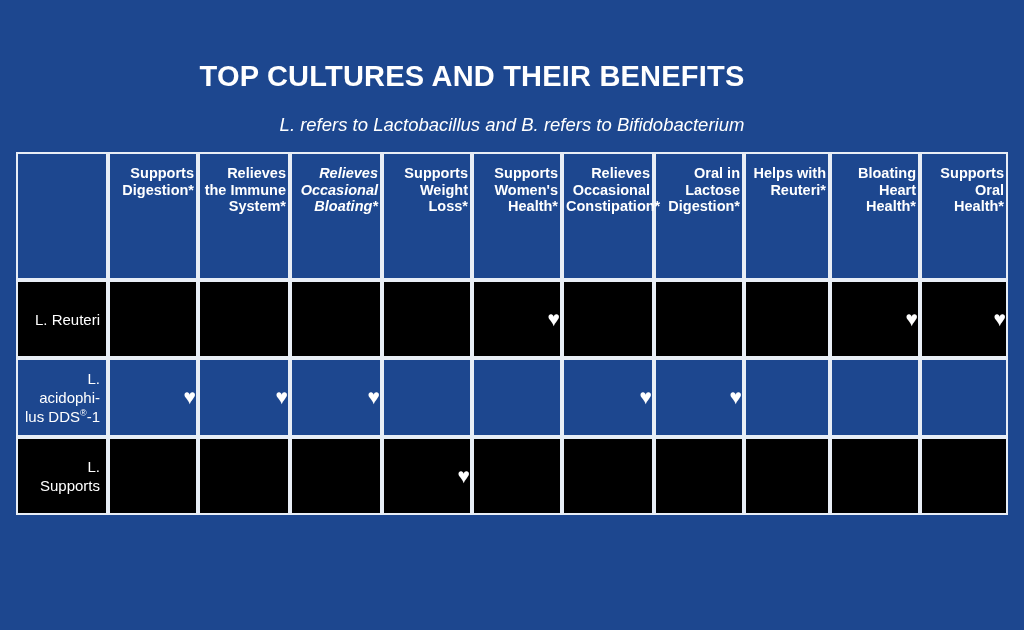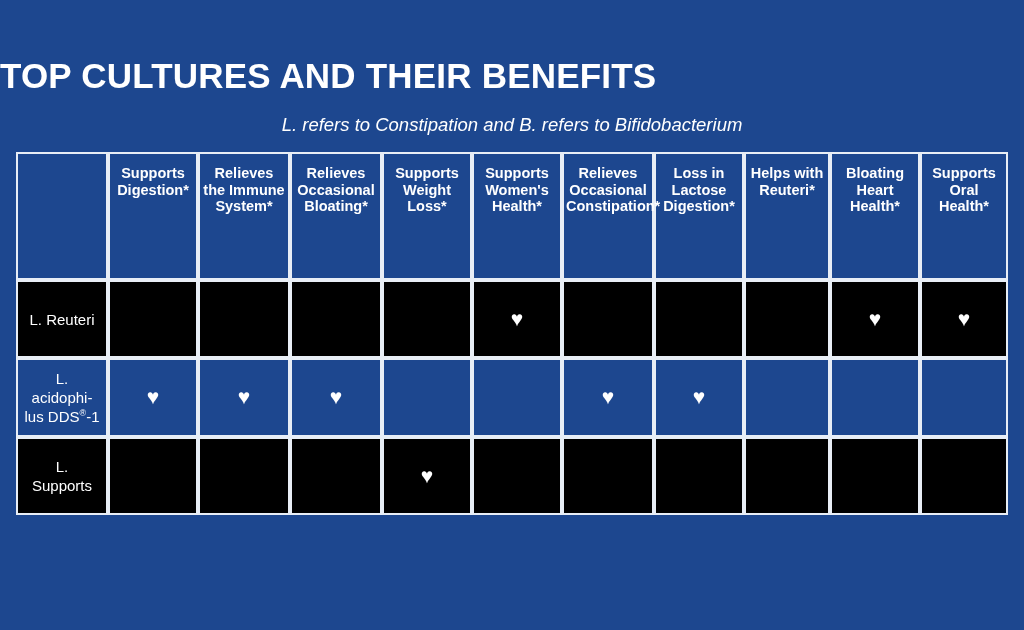--- a/index.html
+++ b/index.html
@@ -15,22 +15,22 @@
     font-family:"Liberation Sans", sans-serif;
     color:#ffffff;
     position:relative;
   }
 
   
   #title {
     position:absolute;
     left:0; top:55px;
     width:944px;
-    text-align:left;
-    font-size:35px;
+    text-align:center;
+    font-size:29px;
     font-weight:bold;
     letter-spacing:0.2px;
     line-height:42px;
     white-space:nowrap;
   }
 
   #subtitle {
     position:absolute;
     left:0; top:113px;
     width:1024px;
@@ -50,21 +50,21 @@
     height:363px;
     border-collapse:separate;
     border-spacing:0;
     table-layout:fixed;
   }
 
   #matrix td, #matrix th {
     border:2px solid #e8eef6;
     padding:0;
     vertical-align:top;
-    text-align:center;
+    text-align:right;
   }
 
   
   #matrix thead th {
     background:#1d478f;
     height:128px;
     font-size:14.5px;
     font-weight:bold;
     line-height:16.5px;
     padding-top:11px;
@@ -102,33 +102,33 @@
   sup.reg {
     font-size:9px;
     vertical-align:super;
     line-height:0;
   }
 </style>
 </head>
 <body>
 
 <div id="title">TOP CULTURES AND THEIR BENEFITS</div>
-<div id="subtitle">L. refers to Constipation and B. refers to Bifidobacterium</div>
+<div id="subtitle">L. refers to Lactobacillus and B. refers to Bifidobacterium</div>
 
 <table id="matrix">
   <thead>
     <tr>
       <th class="corner" style="width: 92px;"></th>
     <th style="width: 90px;">Supports Digestion*</th>
         <th style="width: 92px;">Relieves the Immune System*</th>
-        <th style="width: 92px;">Relieves Occasional Bloating*</th>
+        <th style="width: 92px; font-style: italic;">Relieves Occasional Bloating*</th>
         <th style="width: 90px;">Supports Weight Loss*</th>
         <th style="width: 90px;">Supports Women's Health*</th>
         <th style="width: 92px;">Relieves Occasional Constipation*</th>
-        <th style="width: 90px;">Loss in Lactose Digestion*</th>
+        <th style="width: 90px;">Oral in Lactose Digestion*</th>
         <th style="width: 86px;">Helps with Reuteri*</th>
         <th style="width: 90px;">Bloating Heart Health*</th>
         <th style="width: 88px;">Supports Oral Health*</th>
       </tr>
   </thead>
   <tbody>
       <tr class="light">
         <td class="rowlabel">L. Reuteri</td>
         <td><span class="heart off">♥</span></td>
         <td><span class="heart off">♥</span></td>

